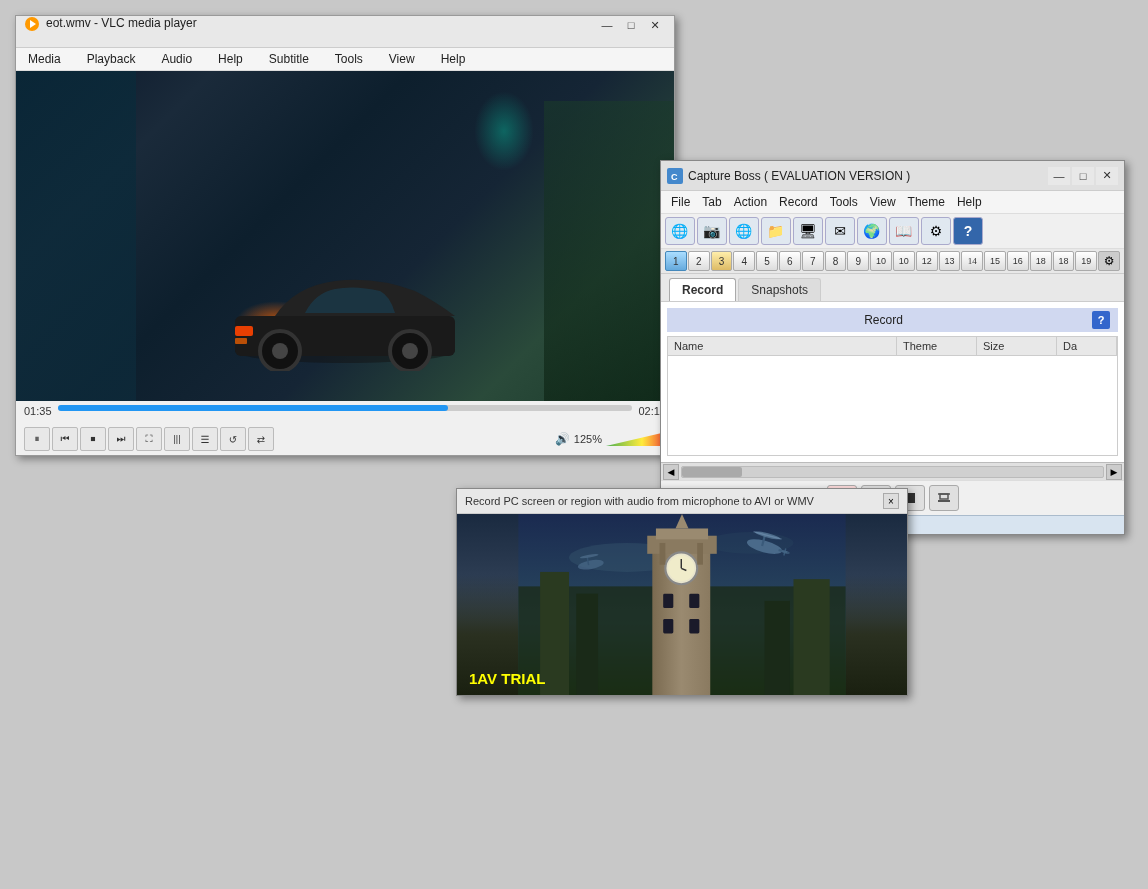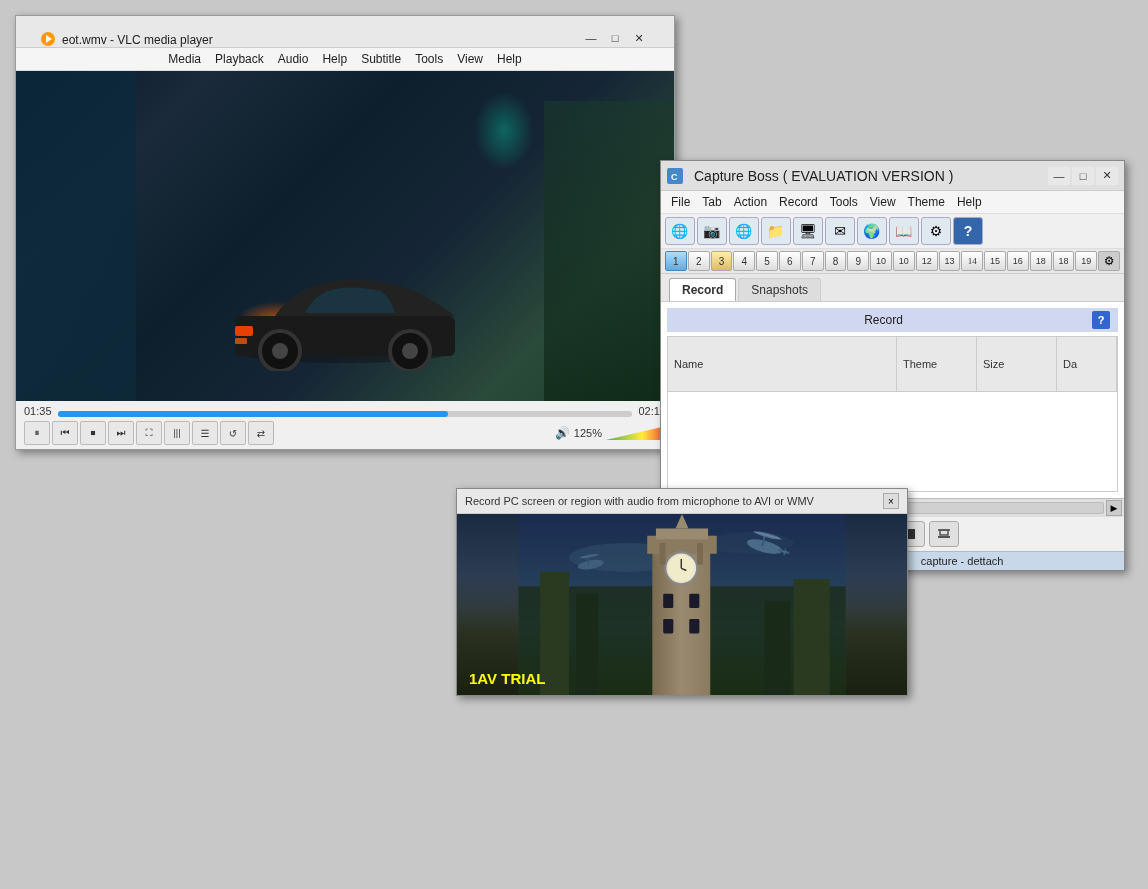--- a/index.html
+++ b/index.html
@@ -20,22 +20,22 @@
       left: 15px;
       width: 660px;
       background: #f0f0f0;
       border: 1px solid #999;
       box-shadow: 3px 3px 8px rgba(0,0,0,0.4);
     }
     .vlc-titlebar {
       background: #e8e8e8;
       height: 32px;
       display: flex;
-      align-items: flex-end;
-      padding: 0 24px;
+      align-items: flex-start;
+      padding: 0 8px;
       border-bottom: 1px solid #ccc;
       user-select: none;
     }
     .vlc-logo {
       width: 16px;
       height: 16px;
       margin-right: 6px;
       flex-shrink: 0;
     }
     .vlc-title-text {
@@ -55,25 +55,24 @@
       cursor: pointer;
       font-size: 11px;
       display: flex;
       align-items: center;
       justify-content: center;
       color: #333;
     }
 
     .vlc-menubar {
       display: flex;
-      gap: 2px;
+      gap: 14px;
       padding: 2px 6px;
       background: #f5f5f5;
       border-bottom: 1px solid #ddd;
-      justify-content: center;
     }
     .vlc-menu-item {
       padding: 2px 6px;
       font-size: 12px;
       cursor: pointer;
       color: #222;
     }
 
     .vlc-video {
       width: 100%;
@@ -133,23 +132,23 @@
       background: radial-gradient(ellipse, #00ffcc 0%, transparent 70%);
       opacity: 0.3;
     }
 
     .vlc-controls {
       background: #f0f0f0;
       padding: 4px 8px;
     }
     .vlc-seekbar-row {
       display: flex;
-      align-items: flex-end;
+      align-items: flex-start;
       gap: 6px;
-      margin-bottom: 4px;
+      margin-bottom: 10px;
     }
     .time-label {
       font-size: 11px;
       color: #333;
       white-space: nowrap;
     }
     .seekbar {
       flex: 1;
       height: 6px;
       background: #ccc;
@@ -229,23 +228,22 @@
       border-radius: 2px;
       display: flex;
       align-items: center;
       justify-content: center;
       font-size: 8px;
       color: white;
       font-weight: bold;
     }
     .capture-title-text {
       flex: 1;
-      font-size: 14px;
+      font-size: 12px;
       color: #222;
-      margin-left: 6px;
     }
     .capture-menubar {
       display: flex;
       gap: 0;
       padding: 2px 4px;
       background: #f5f5f5;
       border-bottom: 1px solid #ddd;
     }
     .cap-menu-item {
       padding: 2px 6px;
@@ -369,21 +367,21 @@
     }
     .record-table-header {
       display: grid;
       grid-template-columns: 1fr 80px 80px 60px;
       background: #e8e8e8;
       border: 1px solid #ccc;
       font-size: 11px;
       color: #333;
     }
     .record-table-header div {
-      padding: 21px 6px;
+      padding: 3px 6px;
       border-right: 1px solid #ccc;
     }
     .record-table-body {
       min-height: 100px;
       border: 1px solid #ccc;
       border-top: none;
       background: #fff;
     }
 
     .capture-bottom-scroll {
@@ -712,21 +710,20 @@
       <svg width="16" height="16" viewBox="0 0 16 16">
         <rect x="2" y="10" width="12" height="2" fill="#555"></rect>
         <path d="M4 4 L12 4 L12 9 L4 9Z" fill="none" stroke="#555" stroke-width="1.5"></path>
         <line x1="2" y1="4" x2="14" y2="4" stroke="#555" stroke-width="1.5"></line>
       </svg>
     </button>
   </div>
   <div class="capture-statusbar">
     <span class="status-date">8/25/2020</span>
     <span class="status-time">4:17:57 PM</span>
-    <span class="status-capture">capture - dettach</span>
   </div>
 </div>
 
 <div class="preview-window">
   <div class="preview-titlebar">
     <span>Record PC screen or region with audio from microphone to AVI or WMV</span>
     <button class="preview-close">×</button>
   </div>
   <div class="preview-video">
     <div class="preview-scene"></div>

